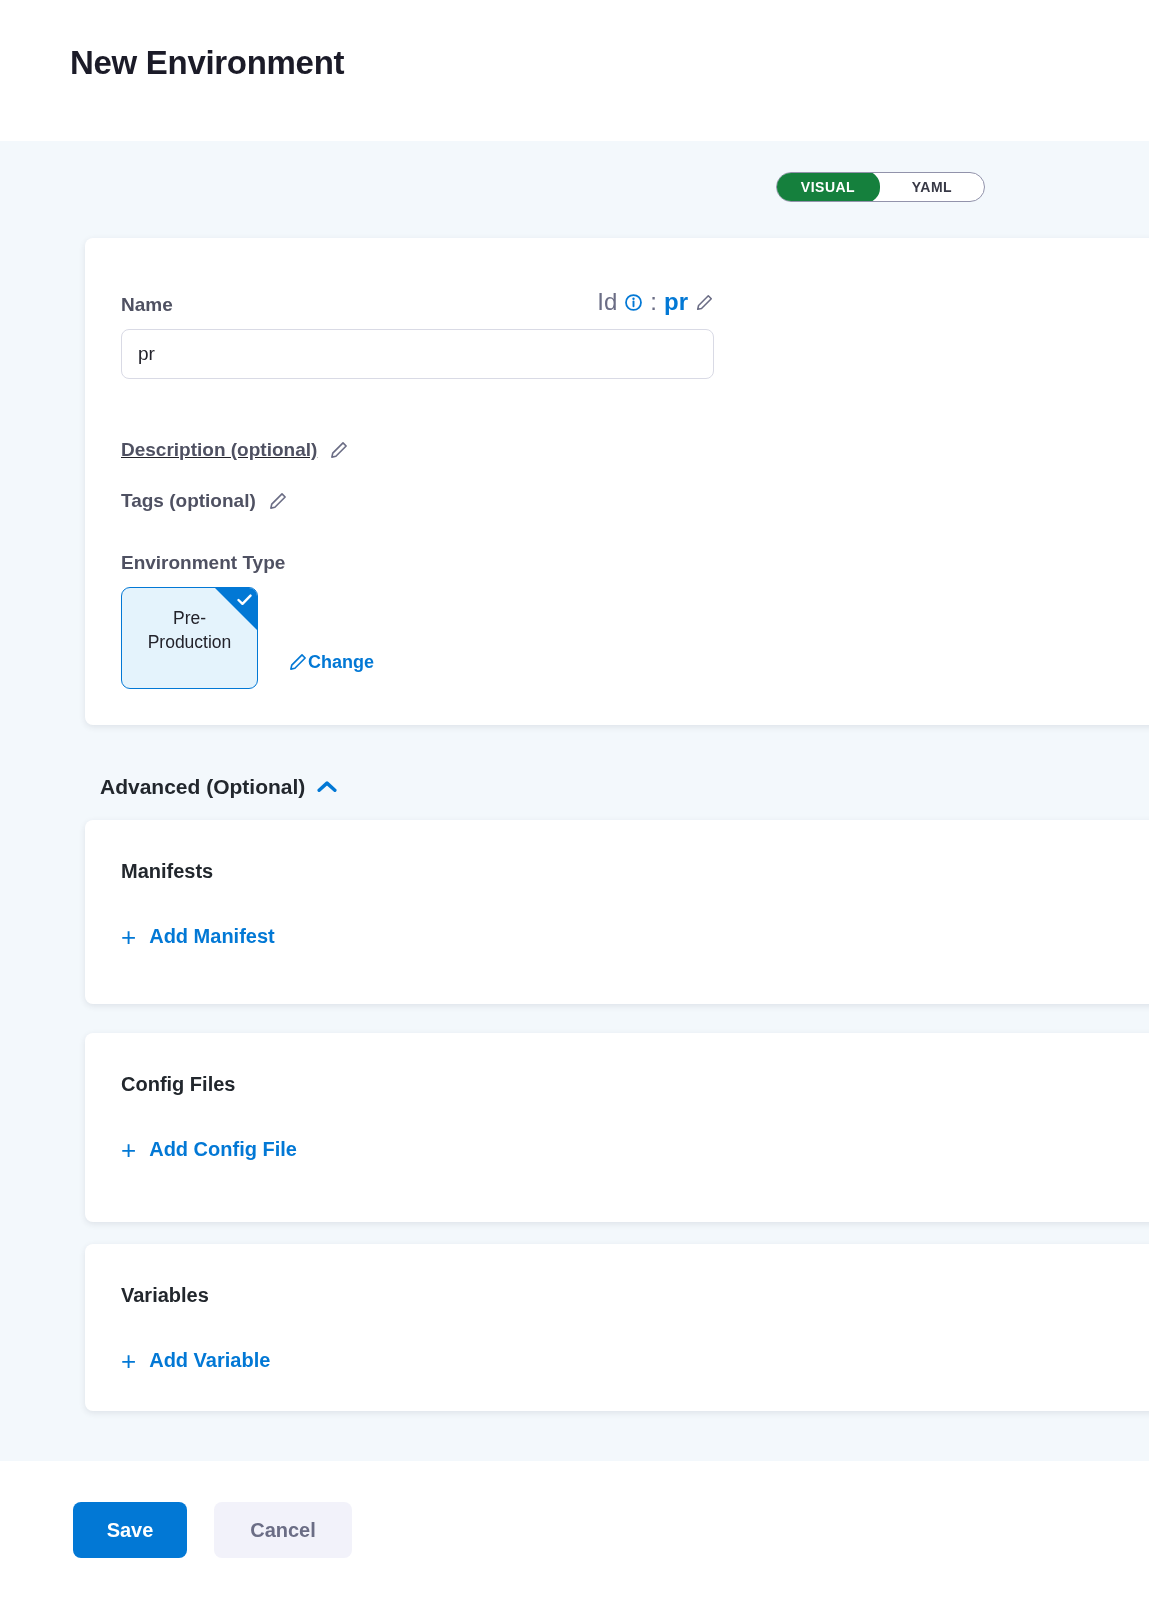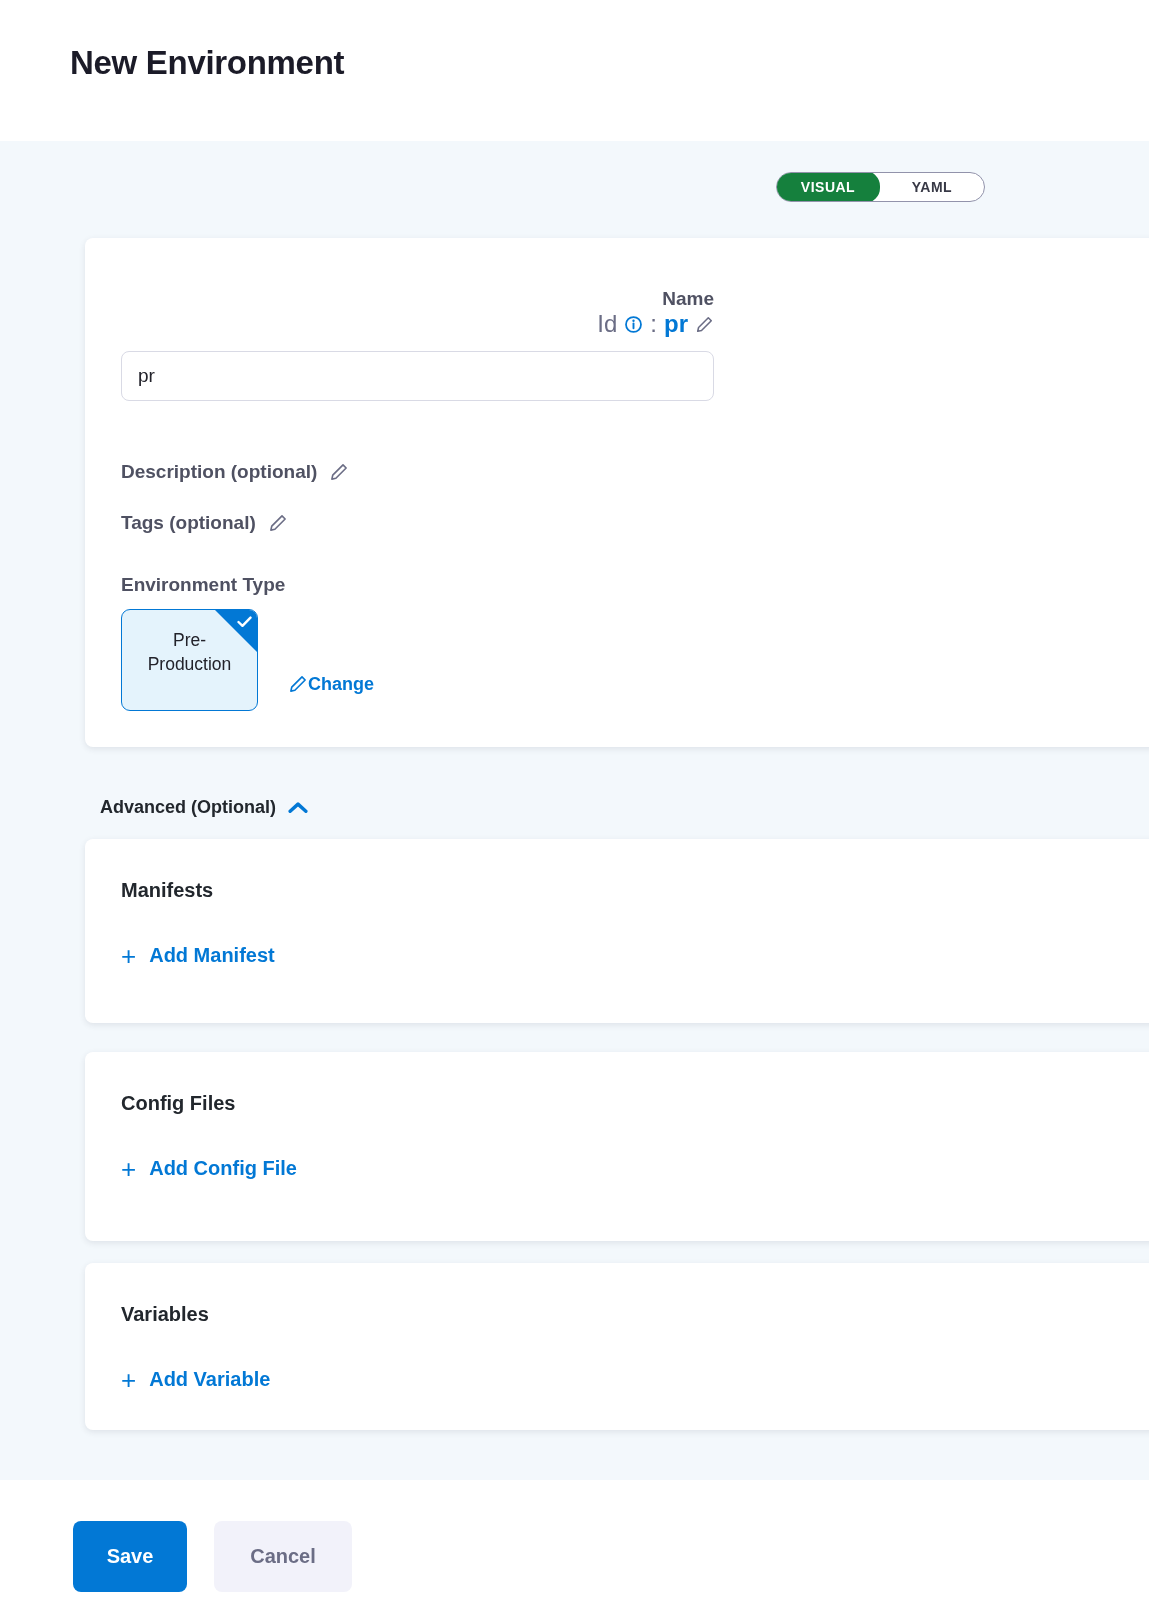--- a/index.html
+++ b/index.html
@@ -31,67 +31,67 @@
   }
 
   
   .card {
     background: #ffffff; border-radius: 8px;
     box-shadow: 0 2px 6px rgba(40,41,61,0.10);
     margin-left: 85px; margin-right: -12px;
   }
   .main-card { margin-top: 36px; padding: 50px 40px 36px 36px; }
 
-  .name-row { width: 593px; display: flex; justify-content: space-between; align-items: flex-end; flex-direction: column; }
+  .name-row { width: 593px; display: flex; justify-content: space-between; align-items: flex-end; }
   .field-label { font-size: 19px; font-weight: 600; color: #4f5162; }
   .id-line { display: flex; align-items: center; gap: 7px; font-size: 24px; color: #6b6d85; }
   .id-value { color: #0278d5; font-weight: 600; }
   .text-input {
     margin-top: 13px; width: 593px; height: 50px; border: 1px solid #d9dae5; border-radius: 8px;
     padding: 0 16px; font-size: 19px; color: #22222a; font-family: "Liberation Sans", sans-serif;
     background: #ffffff; outline: none; display: block;
   }
   .inline-edit { display: flex; align-items: center; gap: 12px; }
-  .desc-row { margin-top: 60px; }
+  .desc-row { margin-top: 60px; text-decoration: underline; }
   .tags-row { margin-top: 29px; }
   .envtype-label { margin-top: 40px; font-size: 19px; font-weight: 700; color: #4f5162; }
 
   .envtype-row { display: flex; margin-top: 13px; }
   .env-card {
     position: relative; width: 137px; height: 102px; border: 1.6px solid #0278d5; border-radius: 9px;
     background: #e4f3fc; overflow: hidden; cursor: pointer;
     display: flex; align-items: center; justify-content: center; text-align: center;
   }
   .env-card-label { font-size: 17.5px; color: #22222a; line-height: 1.35; padding: 0 14px; margin-top: -14px; }
   .env-card-fold {
     position: absolute; top: -1px; right: -1px; width: 0; height: 0;
     border-top: 44px solid #0278d5; border-left: 44px solid transparent;
   }
   .env-card-check { position: absolute; top: 6px; right: 5px; }
   .change-link { display: flex; align-items: center; margin: 48px 0 0 30px; cursor: pointer; }
   .link-text { font-size: 18px; font-weight: 600; color: #0278d5; }
 
   
   .advanced-row { display: flex; align-items: center; gap: 12px; margin: 50px 0 0 100px; cursor: pointer; }
-  .advanced-label { font-size: 18px; font-weight: 700; color: #22272d; }
+  .advanced-label { font-size: 21px; font-weight: 700; color: #22272d; }
 
   
   .section-card { padding: 40px 36px 0 36px; overflow: hidden; }
   .section-card.manifests { margin-top: 21px; height: 184px; }
   .section-card.config   { margin-top: 29px; height: 189px; }
   .section-card.variables{ margin-top: 22px; height: 167px; }
   .section-title { font-size: 20px; font-weight: 700; color: #22272d; }
   .add-link { display: flex; align-items: center; gap: 13px; margin-top: 42px; cursor: pointer; width: max-content; }
   .plus-glyph { font-size: 26px; font-weight: 400; color: #0278d5; line-height: 20px; }
   .add-label { font-size: 20px; font-weight: 700; color: #0278d5; }
 
   
   .footer { background: #ffffff; padding: 41px 0 0 73px; display: flex; gap: 27px; }
   .btn {
-    height: 71px; border: none; border-radius: 8px; font-family: "Liberation Sans", sans-serif;
+    height: 56px; border: none; border-radius: 8px; font-family: "Liberation Sans", sans-serif;
     font-size: 20px; font-weight: 700; cursor: pointer; padding: 12px 30px;
   }
   .btn-save { background: #0278d5; color: #ffffff; min-width: 114px; }
   .btn-cancel { background: #f2f2fa; color: #6b6d85; min-width: 138px; }
 
   .icon { display: inline-flex; align-items: center; justify-content: center; }
 </style>
 </head>
 <body>
 

